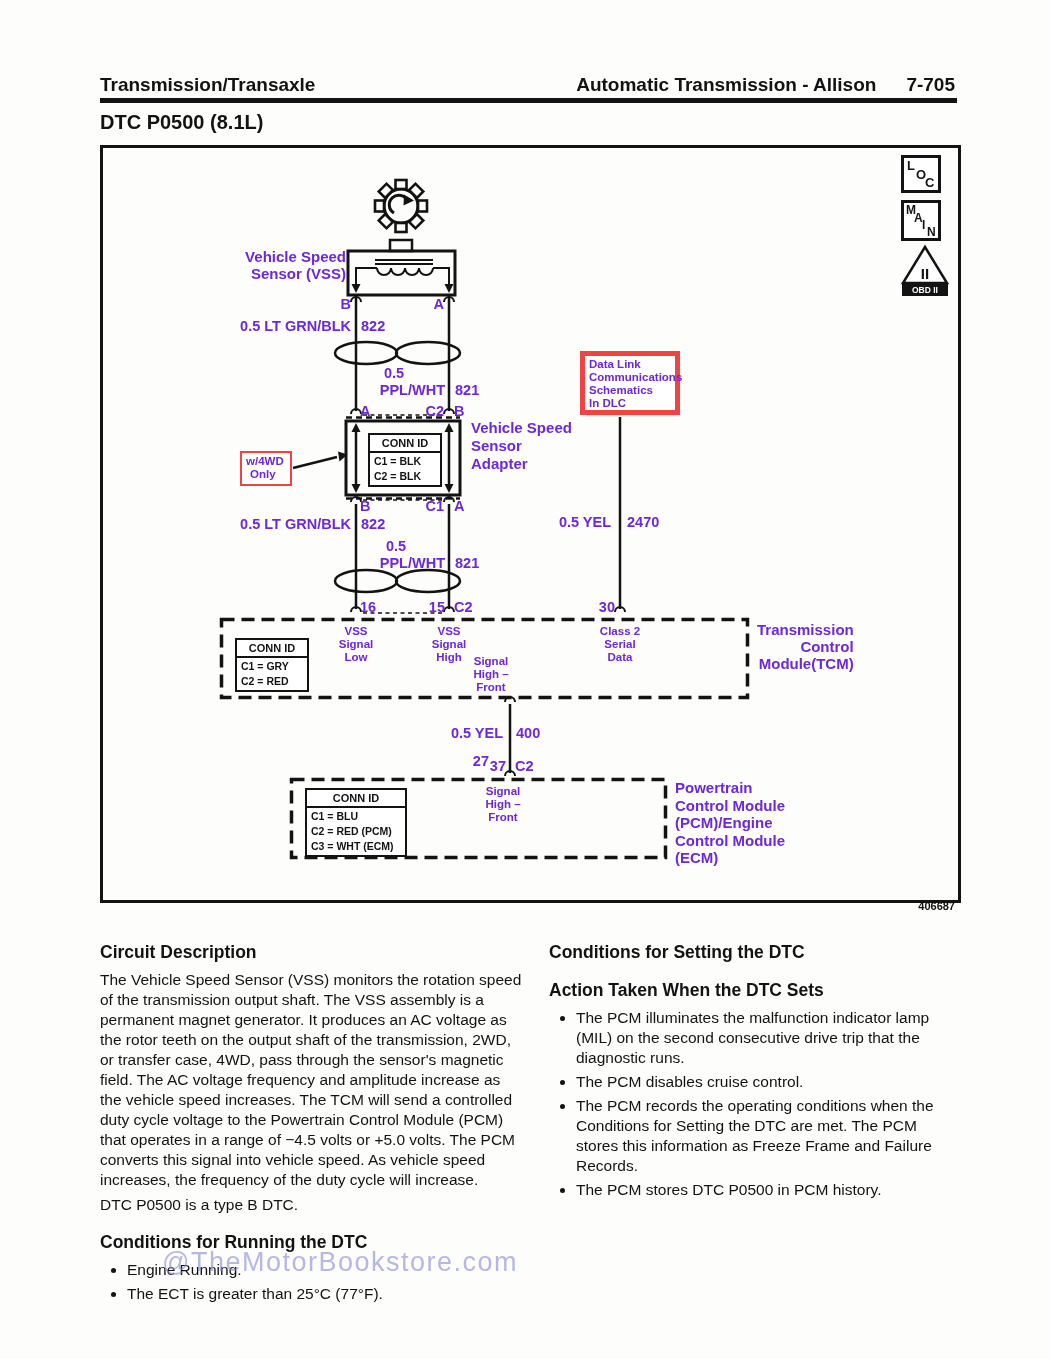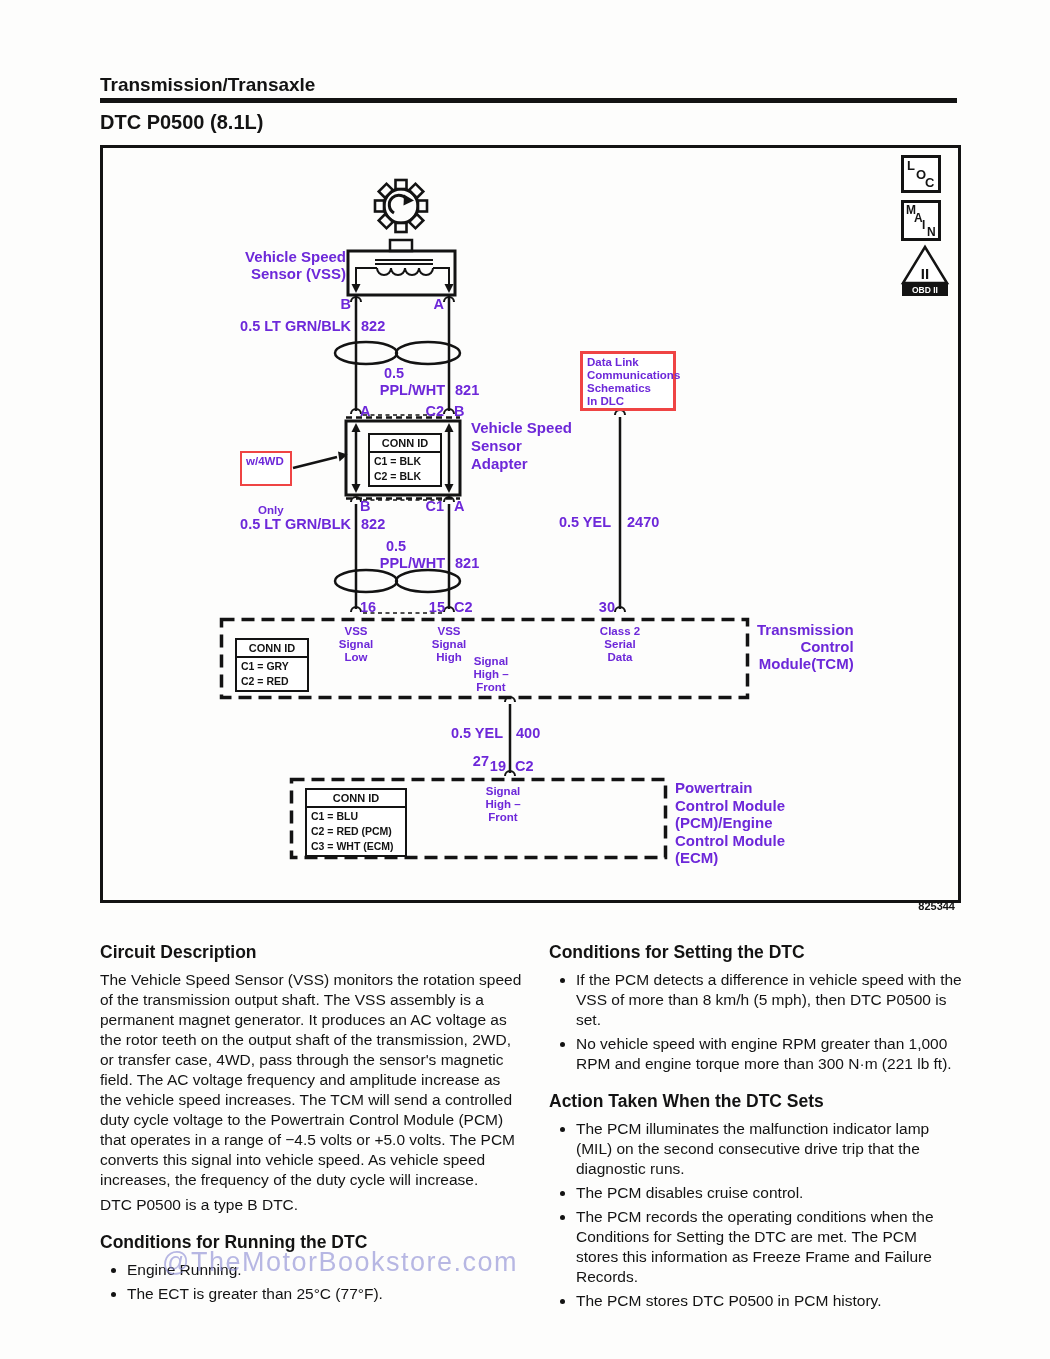--- a/index.html
+++ b/index.html
@@ -9,21 +9,21 @@
   .hdr-rule{position:absolute;left:100px;top:98px;width:857px;height:5px;background:#131313;}
   .dtc-title{position:absolute;left:100px;top:111px;font-size:20px;font-weight:bold;}
   .diagram{position:absolute;left:100px;top:145px;width:855px;height:752px;border:3px solid #131313;background:#fdfdfc;}
   .diagram svg{position:absolute;left:0;top:0;width:855px;height:752px;}
   .lbl{position:absolute;font-weight:bold;color:#6d28d9;white-space:nowrap;}
   .s15{font-size:15px;line-height:17px;}
   .s14{font-size:14.5px;line-height:16px;}
   .s11{font-size:11.5px;line-height:13px;}
   .ctr{text-align:center;}
   .rt{text-align:right;}
-  .obox{position:absolute;border:3px solid #ef4444;background:#fff;}
+  .obox{position:absolute;border:5px solid #ef4444;background:#fff;}
   .connbox{position:absolute;border:2.5px solid #131313;background:#fff;}
   .cb-title{font-weight:bold;font-size:11px;line-height:14px;text-align:center;border-bottom:2px solid #131313;padding:1px 2px;}
   .cb-row{font-weight:bold;font-size:10.5px;line-height:14px;padding:1px 0 0 4px;white-space:nowrap;}
   .sq-icon{position:absolute;border:3px solid #131313;background:#fff;}
   .sq-icon span{position:absolute;font-weight:bold;font-size:13px;}
   .fig-num{position:absolute;left:860px;top:900px;width:95px;text-align:right;font-size:11px;font-weight:bold;}
   .col{position:absolute;top:930px;}
   .col-left{left:100px;width:424px;}
   .col-right{left:549px;width:414px;}
   .col h3{font-size:17.5px;font-weight:bold;margin:12px 0 7px 0;}
@@ -32,20 +32,24 @@
   .col ul{margin:2px 0 0 0;padding-left:27px;list-style-type:disc;}
   .col li{font-size:15.5px;line-height:20px;margin:0 0 4px 0;}
   .watermark{position:absolute;left:162px;top:1247px;font-size:27px;letter-spacing:1.5px;color:rgba(140,140,212,0.62);font-weight:normal;white-space:nowrap;}
 </style>
 </head>
 <body>
 
 <div class="page">
 
   <div class="hdr-left">Transmission/Transaxle</div>
+  <div class="hdr-right">
+    <span>Automatic Transmission - Allison</span>
+    <span>7-705</span>
+  </div>
   <div class="hdr-rule"></div>
   <div class="dtc-title">DTC P0500 (8.1L)</div>
 
   <div class="diagram">
     <svg viewBox="0 0 855 752">
       <g stroke="#131313" fill="none" stroke-width="2.5">
 
         <g stroke-width="3.2">
           <circle cx="298" cy="58" r="17"></circle>
           <g fill="#fdfdfc" stroke-width="2.6">
@@ -163,21 +167,21 @@
     </div>
 
     <div class="lbl s15" style="left:368px;top:271px;line-height:18px;">
       <div>Vehicle Speed</div>
       <div>Sensor</div>
       <div>Adapter</div>
     </div>
 
     <div class="obox" style="left:137px;top:303px;width:48px;height:31px;border-width:2.5px;">
       <div class="lbl s11" style="left:4px;top:2px;position:relative;">w/4WD</div>
-      <div class="lbl s11" style="left:16px;top:2px;position:relative;margin-top:36px;">Only</div>
+      <div class="lbl s11" style="left:8px;top:2px;position:relative;">Only</div>
     </div>
 
     <div class="lbl s14" style="left:257px;top:350px;">B</div>
     <div class="lbl s14 rt" style="left:301px;top:350px;width:40px;">C1</div>
     <div class="lbl s14" style="left:351px;top:350px;">A</div>
 
     <div class="lbl s14 rt" style="left:128px;top:368px;width:120px;">0.5 LT GRN/BLK</div>
     <div class="lbl s14" style="left:258px;top:368px;">822</div>
     <div class="lbl s14" style="left:283px;top:390px;">0.5</div>
     <div class="lbl s14 rt" style="left:242px;top:407px;width:100px;">PPL/WHT</div>
@@ -224,21 +228,21 @@
     </div>
     <div class="lbl s15" style="left:654px;top:473px;line-height:17px;text-align:right;">
       <div>Transmission</div>
       <div>Control</div>
       <div>Module(TCM)</div>
     </div>
 
     <div class="lbl s14 rt" style="left:356px;top:557px;width:30px;margin-top:48px;">27</div>
     <div class="lbl s14 rt" style="left:330px;top:577px;width:70px;">0.5 YEL</div>
     <div class="lbl s14" style="left:413px;top:577px;">400</div>
-    <div class="lbl s14 rt" style="left:373px;top:610px;width:30px;">19</div>
+    <div class="lbl s14 rt" style="left:373px;top:610px;width:30px;">37</div>
     <div class="lbl s14" style="left:412px;top:610px;">C2</div>
 
     <div class="connbox" style="left:202px;top:640px;width:98px;">
       <div class="cb-title">CONN ID</div>
       <div class="cb-row">C1 = BLU</div>
       <div class="cb-row">C2 = RED (PCM)</div>
       <div class="cb-row" style="padding-bottom:2px;">C3 = WHT (ECM)</div>
     </div>
     <div class="lbl s11 ctr" style="left:365px;top:637px;width:70px;">
       <div>Signal</div>
@@ -247,39 +251,35 @@
     </div>
     <div class="lbl s15" style="left:572px;top:631px;line-height:17.5px;">
       <div>Powertrain</div>
       <div>Control Module</div>
       <div>(PCM)/Engine</div>
       <div>Control Module</div>
       <div>(ECM)</div>
     </div>
   </div>
 
-  <div class="fig-num">825344</div>
+  <div class="fig-num">406687</div>
 
   <div class="col col-left">
     <h3>Circuit Description</h3>
     <p>The Vehicle Speed Sensor (VSS) monitors the rotation speed of the transmission output shaft. The VSS assembly is a permanent magnet generator. It produces an AC voltage as the rotor teeth on the output shaft of the transmission, 2WD, or transfer case, 4WD, pass through the sensor's magnetic field. The AC voltage frequency and amplitude increase as the vehicle speed increases. The TCM will send a controlled duty cycle voltage to the Powertrain Control Module (PCM) that operates in a range of −4.5 volts or +5.0 volts. The PCM converts this signal into vehicle speed. As vehicle speed increases, the frequency of the duty cycle will increase.</p>
     <p>DTC P0500 is a type B DTC.</p>
     <h3 class="gap">Conditions for Running the DTC</h3>
     <ul>
       <li>Engine Running.</li>
       <li>The ECT is greater than 25°C (77°F).</li>
     </ul>
   </div>
 
   <div class="col col-right">
     <h3>Conditions for Setting the DTC</h3>
-    <ul>
-      <li>If the PCM detects a difference in vehicle speed with the VSS of more than 8 km/h (5 mph), then DTC P0500 is set.</li>
-      <li>No vehicle speed with engine RPM greater than 1,000 RPM and engine torque more than 300 N·m (221 lb ft).</li>
-    </ul>
     <h3 class="gap">Action Taken When the DTC Sets</h3>
     <ul>
       <li>The PCM illuminates the malfunction indicator lamp (MIL) on the second consecutive drive trip that the diagnostic runs.</li>
       <li>The PCM disables cruise control.</li>
       <li>The PCM records the operating conditions when the Conditions for Setting the DTC are met. The PCM stores this information as Freeze Frame and Failure Records.</li>
       <li>The PCM stores DTC P0500 in PCM history.</li>
     </ul>
   </div>
 
   <div class="watermark">@TheMotorBookstore.com</div>

